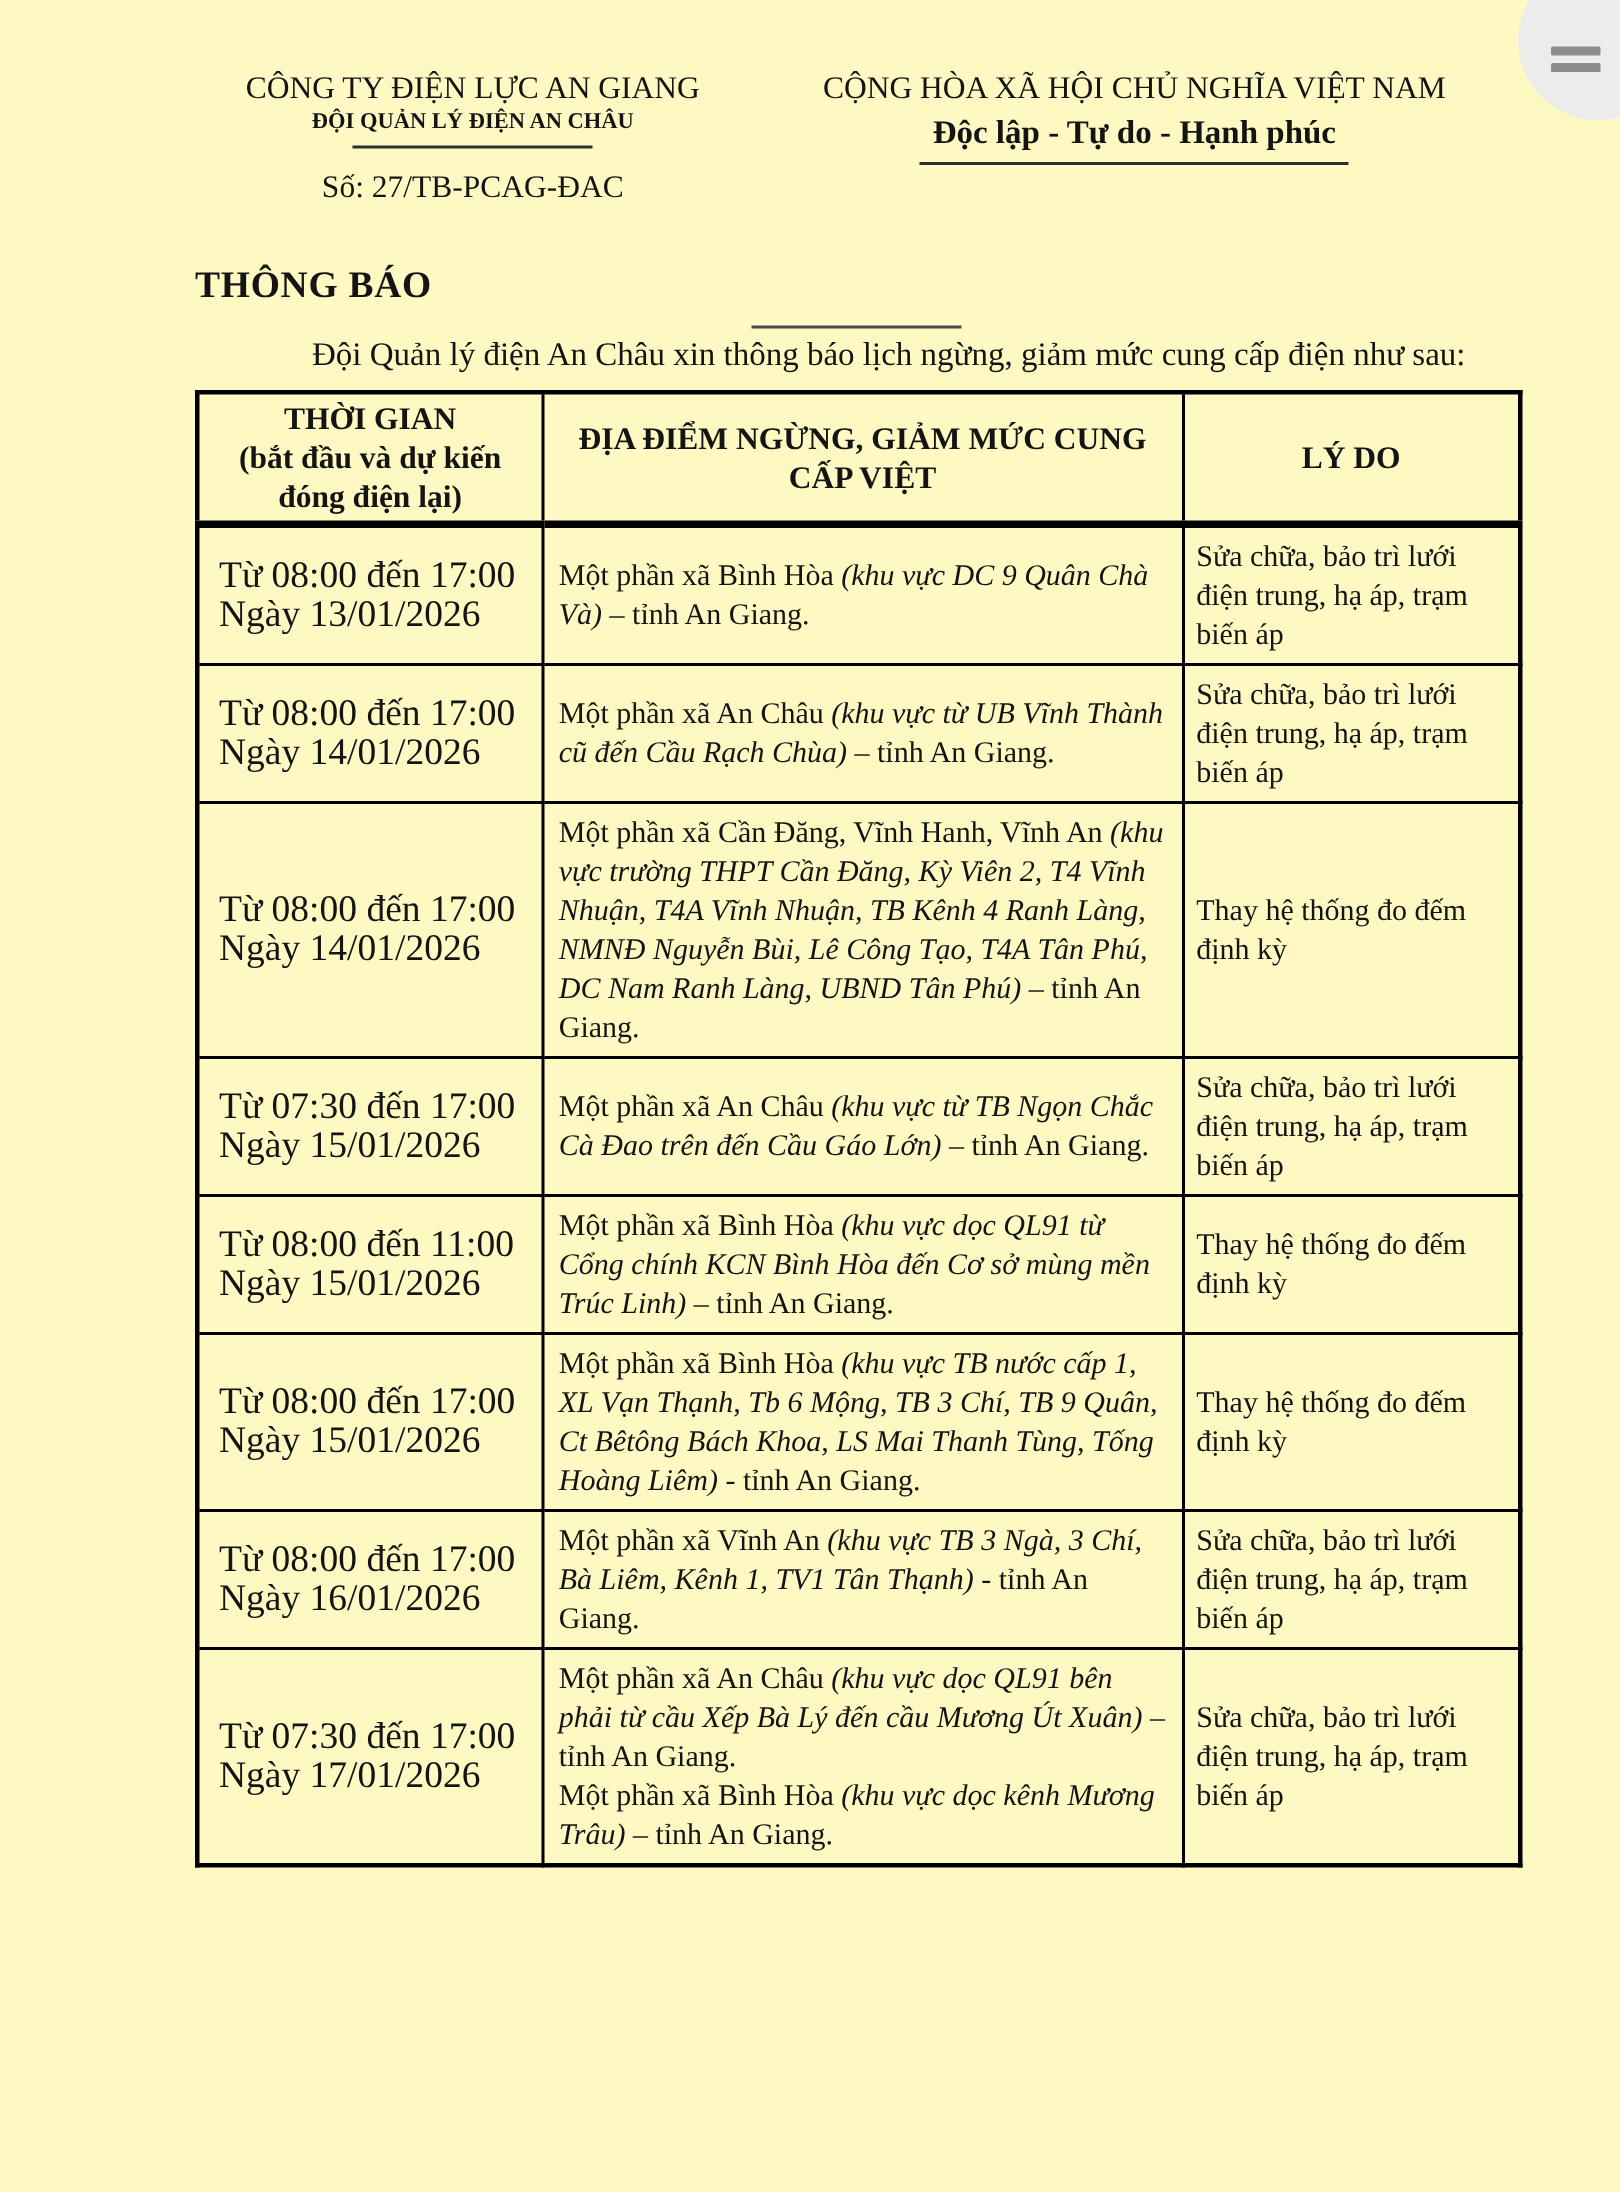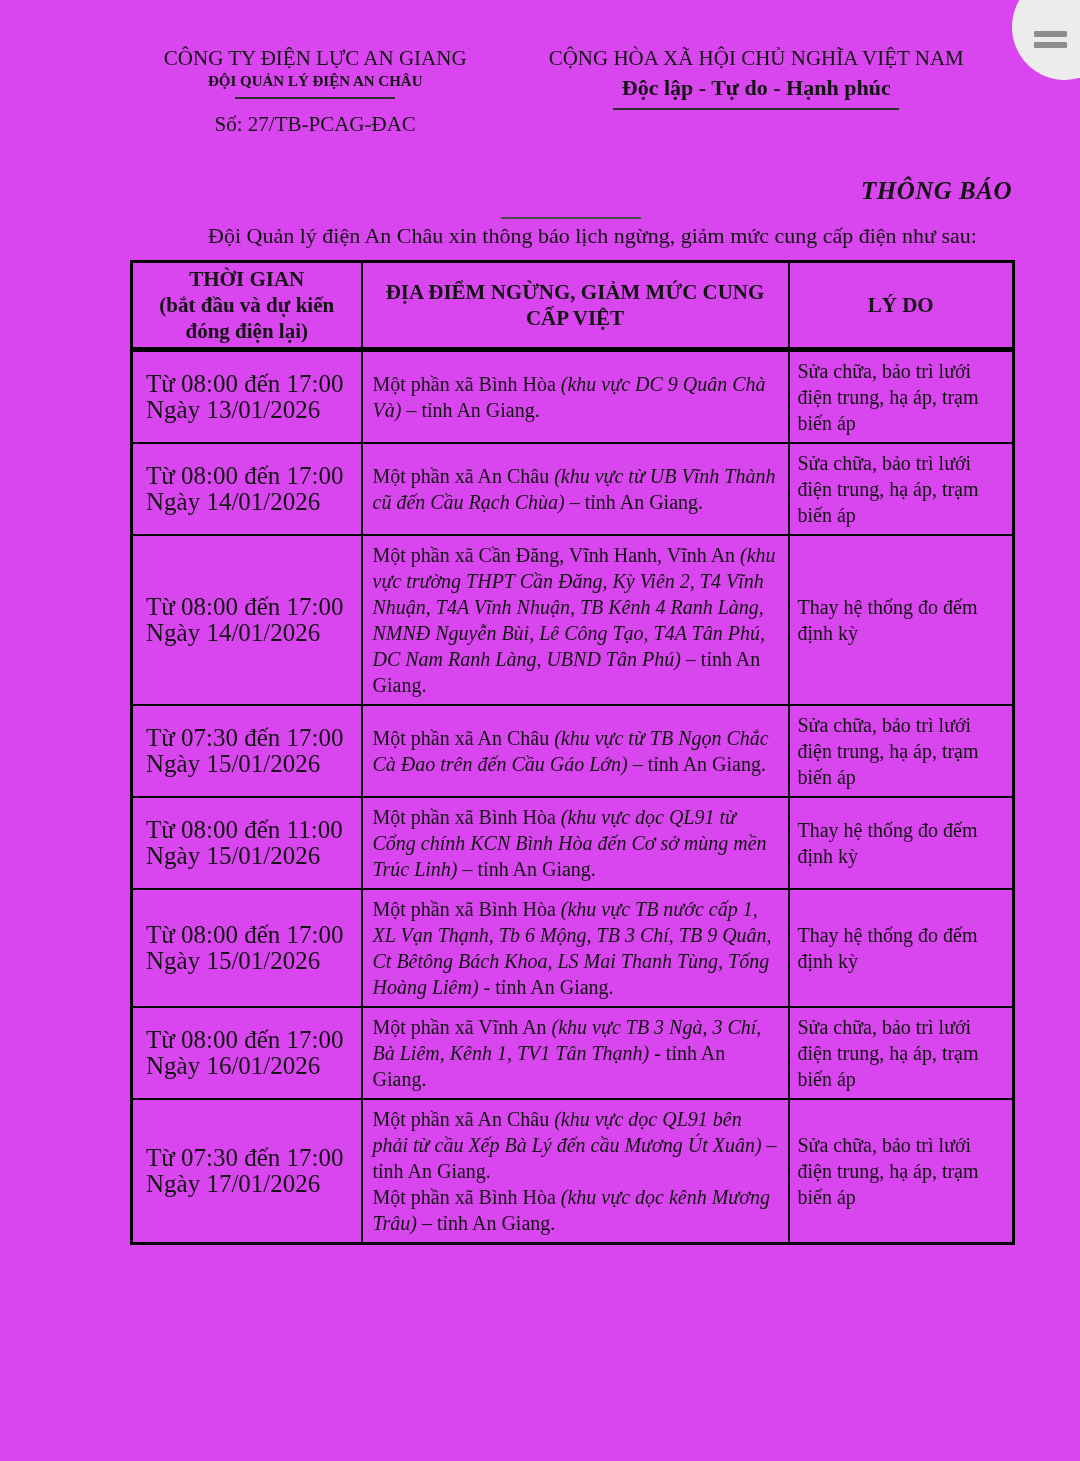--- a/index.html
+++ b/index.html
@@ -1,38 +1,38 @@
 <!DOCTYPE html>
 <html><head>
 <meta charset="utf-8">
 <style>
   html,body { margin:0; padding:0; background:#fdfdfd; }
   .page {
     position:relative; width:1080px; height:1461px; overflow:hidden;
-    background:#d946ef; color:#141414;
+    background:#fef9c3; color:#141414;
     font-family:"Liberation Serif","DejaVu Serif",serif;
   }
   .doc { position:absolute; left:130px; top:46px; width:882px; }
 
   
   .doc-header { display:flex; }
   .hdr-left  { width:42%; text-align:center; }
   .hdr-right { width:58%; text-align:center; }
   .org1 { font-size:21px; }
   .org2 { font-size:15px; font-weight:bold; margin-top:2px; }
   .nat1 { font-size:21px; font-weight:normal;text-align:center; }
   .nat2 { font-size:22px; font-weight:bold; margin-top:4px; }
   .rule { height:2px; background:#2e2e2e; margin:7px auto 0; }
   .rule-left  { width:160px; }
   .rule-right { width:286px; }
   .doc-number { font-size:21px; margin-top:13px; }
   .place-date { font-size:21px; font-style:italic; margin-top:11px; }
 
   
-  .title-block { text-align:right; margin-top:40px;font-style:italic; }
+  .title-block { text-align:left; margin-top:40px; }
   .t1 { font-size:25px; font-weight:bold; letter-spacing:0.5px; }
   .t2 { font-size:22px; font-weight:bold; margin-top:6px; }
   .rule-title { width:140px; height:2px; background:#4a4a4a; margin:12px auto 0; }
 
   
   .para { font-size:22px; line-height:33px; margin:0 2px 0 14px; text-indent:64px; }
   .para-first { margin-top:15px; }
 
   
   table { border-collapse:collapse; table-layout:fixed; width:882px; margin-top:8px;

